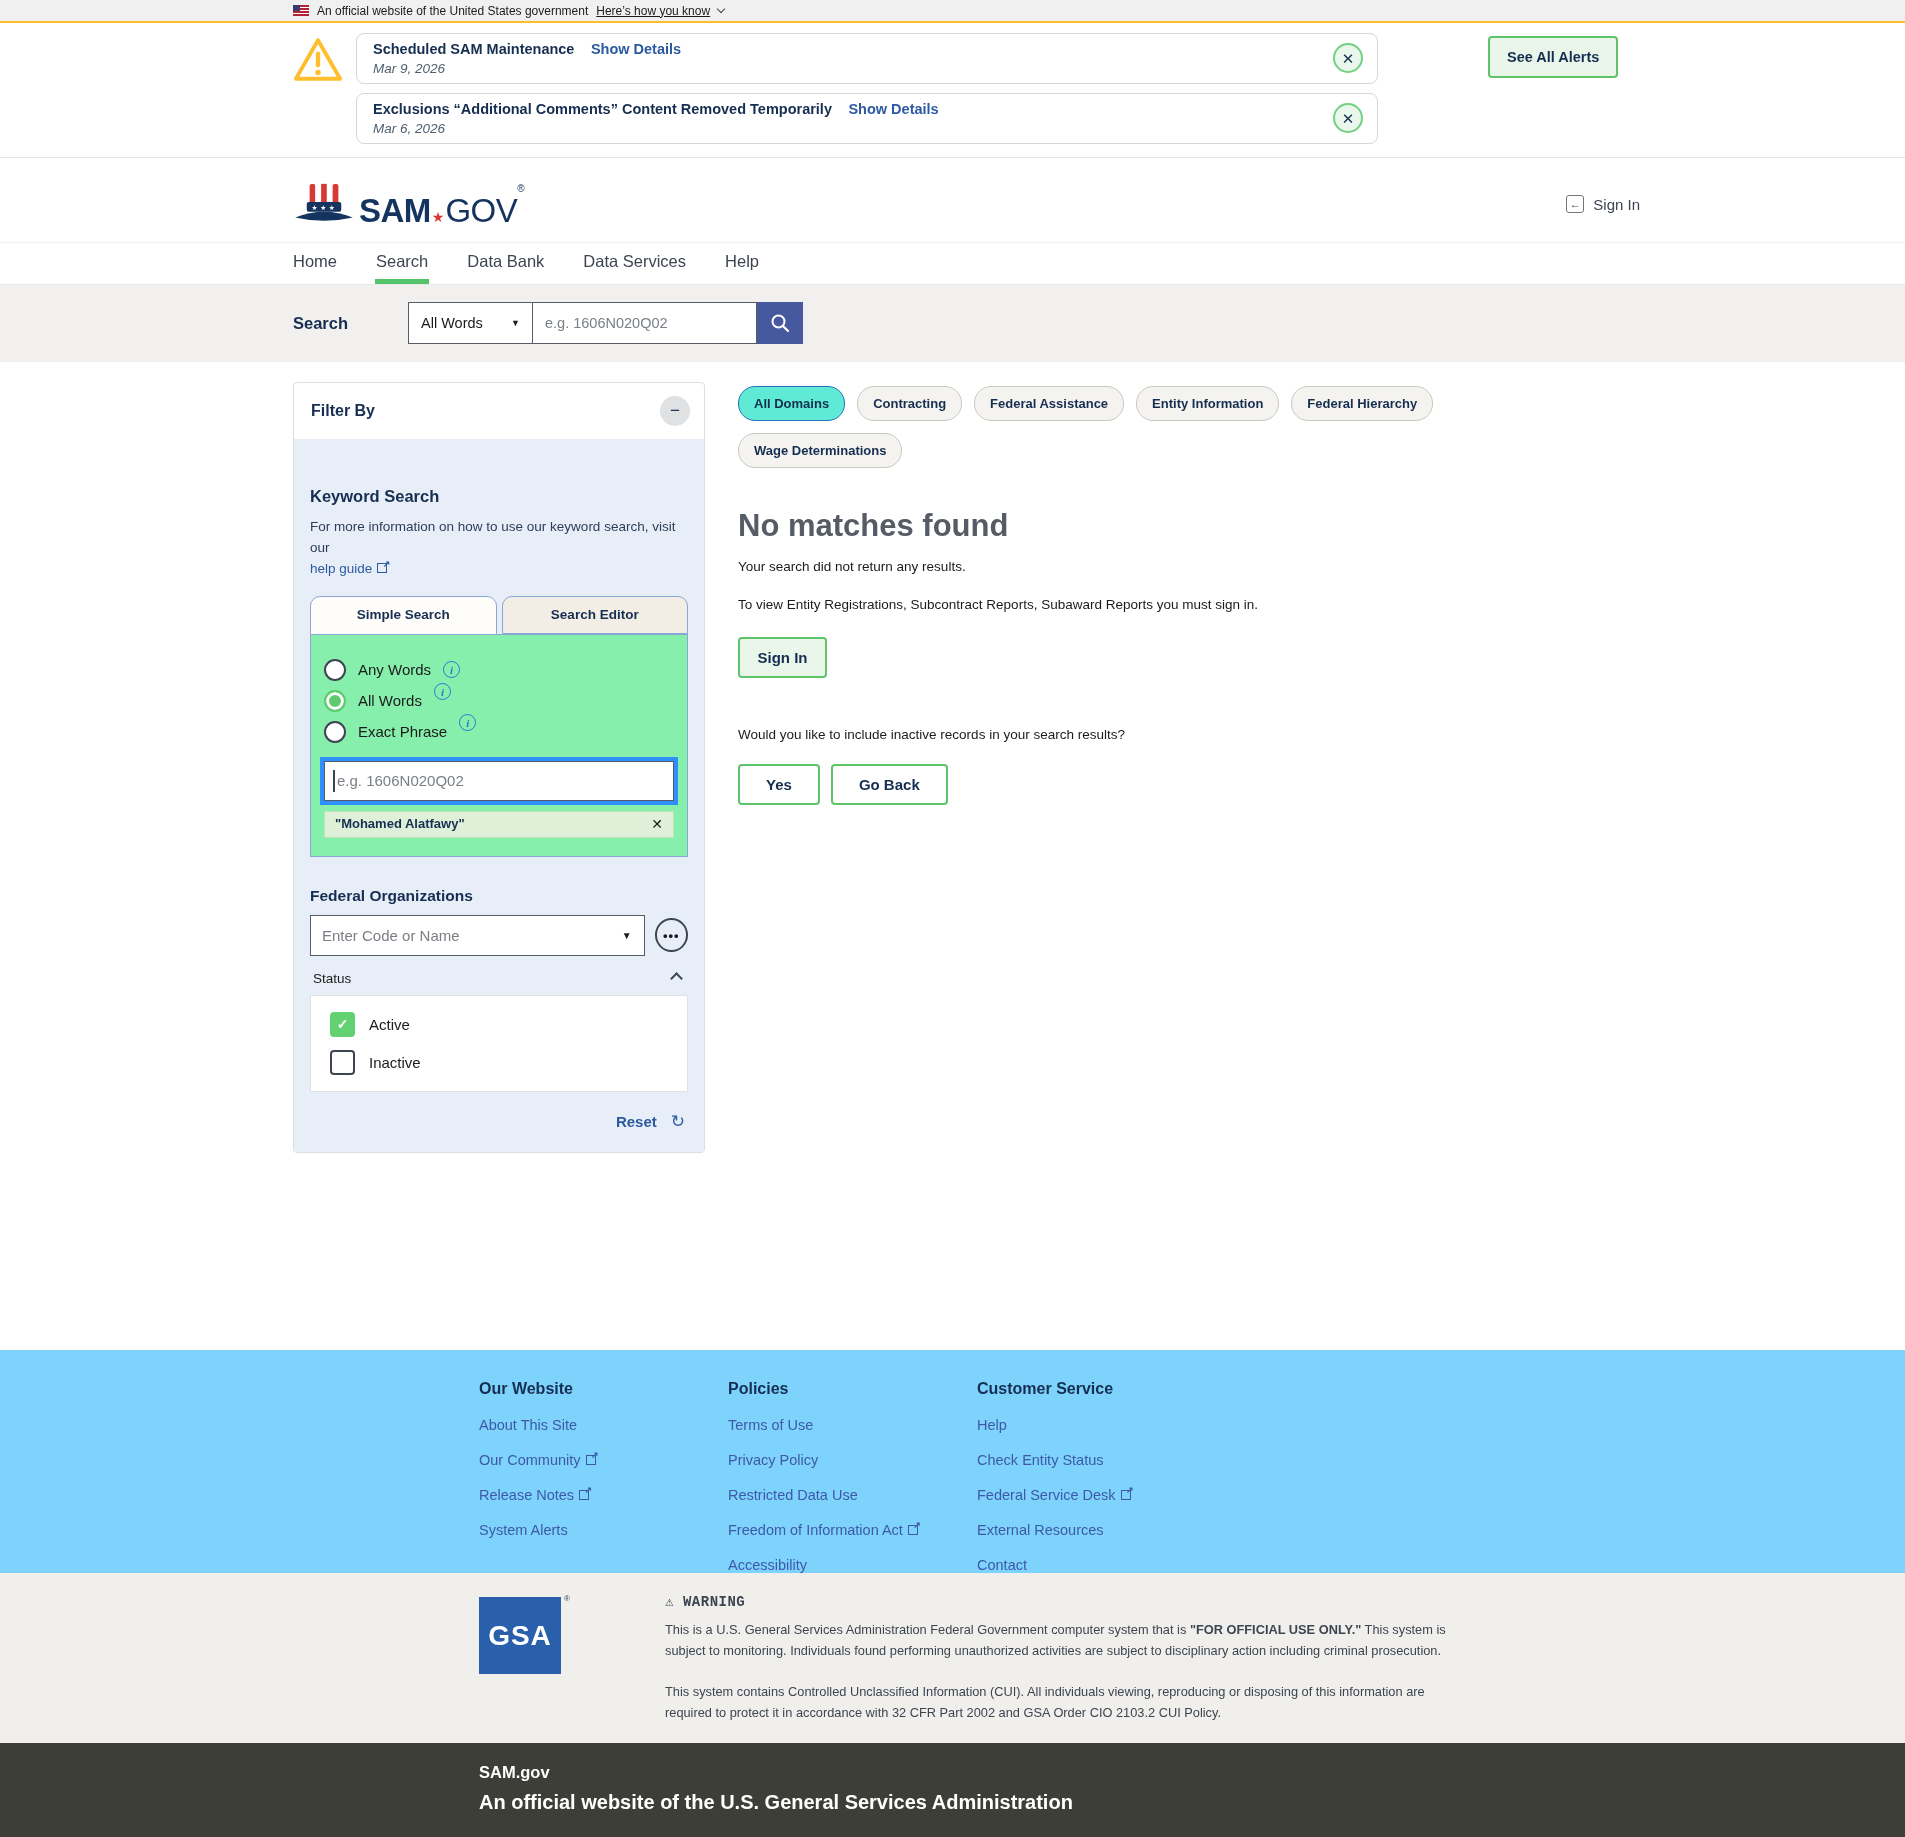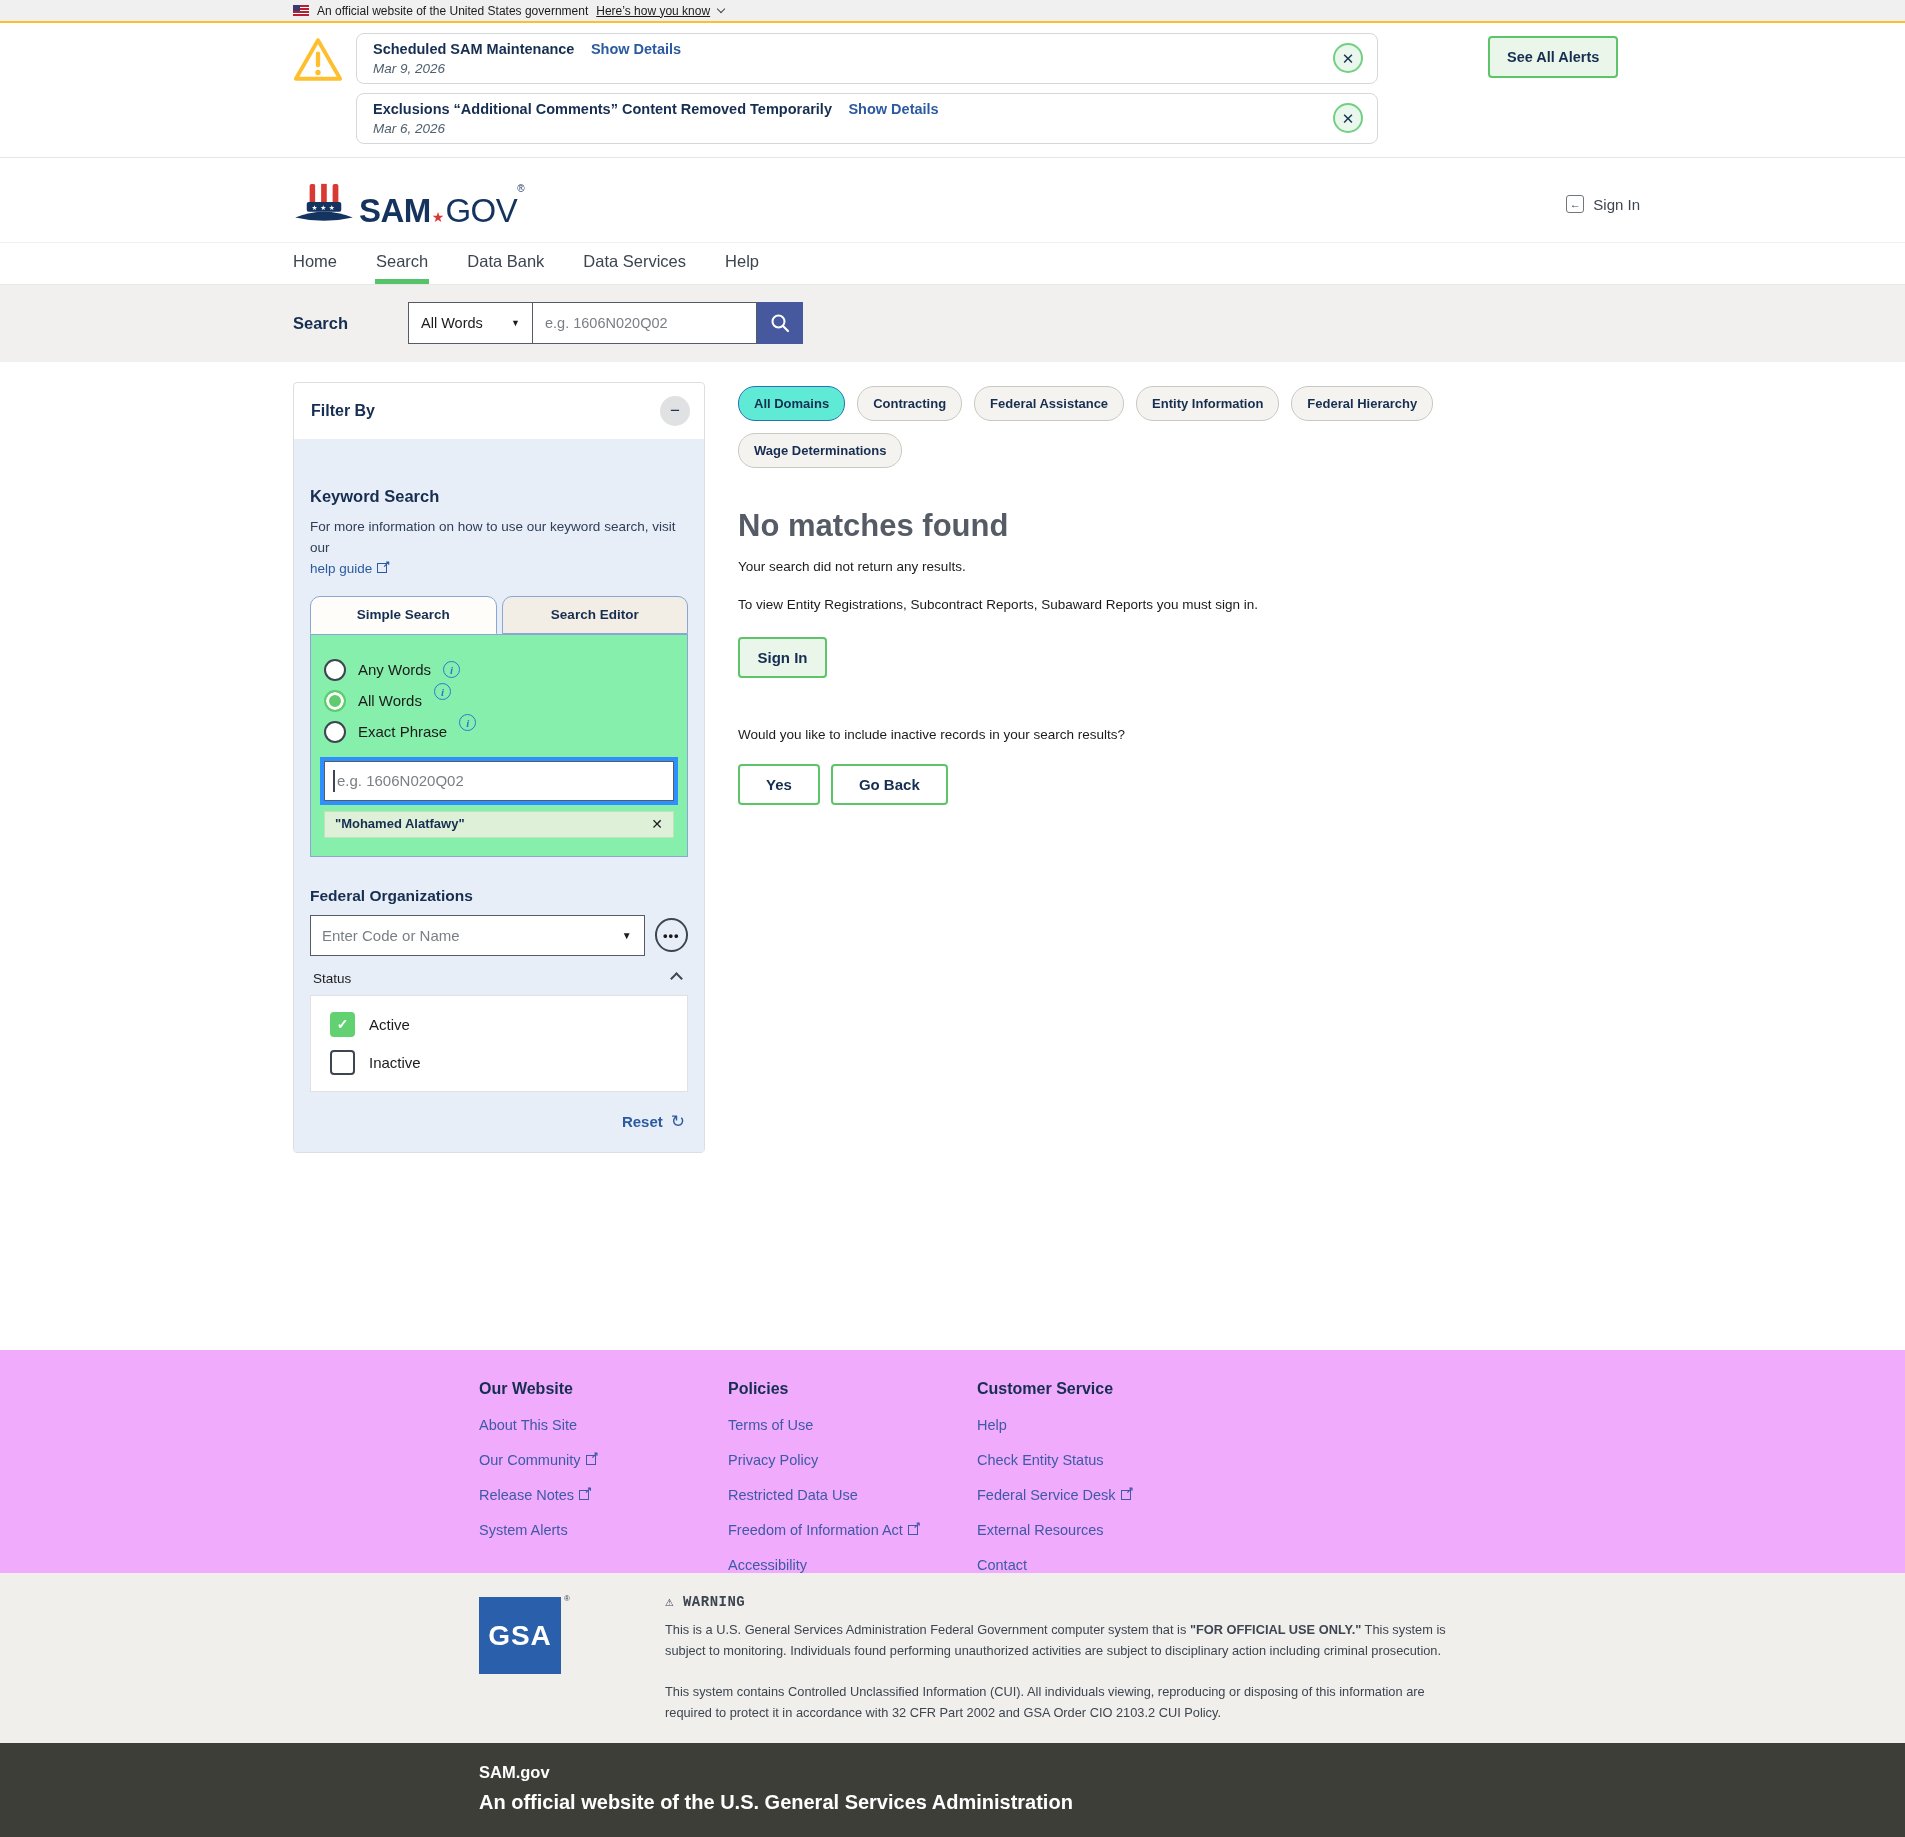--- a/index.html
+++ b/index.html
@@ -109,42 +109,42 @@
   .status-row{display:flex;justify-content:space-between;align-items:center;margin-top:15px;padding:0 3px;}
   .status-label{font-size:13.5px;color:#1b1b1b;}
   .chev-up{width:9px;height:9px;border-left:2px solid #3d4551;border-top:2px solid #3d4551;
     transform:rotate(45deg);margin-right:4px;cursor:pointer;}
   .status-box{margin-top:9px;background:#fff;border:1px solid #dfe1e2;padding:16px 19px;display:flex;flex-direction:column;gap:13px;}
   .check-row{display:flex;align-items:center;gap:14px;font-size:15px;color:#1b1b1b;}
   .checkbox{width:25px;height:25px;border-radius:4px;flex:0 0 auto;cursor:pointer;}
   .checkbox.checked{background:#62d172;color:#fff;display:flex;align-items:center;justify-content:center;
     font-size:14px;font-weight:700;}
   .checkbox.unchecked{border:2px solid #3d4551;background:#fff;}
-  .reset-row{display:flex;justify-content:flex-end;align-items:center;gap:8px;margin:19px 3px 4px 0;
+  .reset-row{display:flex;justify-content:flex-end;align-items:center;gap:14px;margin:19px 3px 4px 0;
     color:#2c5aa0;font-weight:700;font-size:15px;cursor:pointer;}
   .reset-icon{font-weight:400;font-size:17px;}
 
   
   .results{margin-left:33px;padding-top:4px;width:840px;}
   .pills{display:flex;gap:12px;flex-wrap:wrap;}
   .pill{border-radius:17px;padding:9px 15px;font-size:13px;font-weight:700;color:#162e51;background:#f5f3ef;
     border:1px solid #c9c9c4;cursor:pointer;white-space:nowrap;}
   .pill.active{background:#5eead4;border-color:#2a72b8;}
   .nm-heading{font-size:31px;color:#565c65;font-weight:700;margin:40px 0 0;}
   .r-line1{margin-top:15px;font-size:13.5px;color:#1b1b1b;}
   .r-line2{margin-top:20px;font-size:13.5px;color:#1b1b1b;max-width:620px;line-height:1.65;}
   .btn-green{background:#e9f6e9;border:2px solid #5ec46a;border-radius:4px;color:#162e51;font-weight:700;
     font-size:15px;width:89px;height:41px;margin-top:21px;cursor:pointer;}
   .r-question{margin-top:49px;font-size:13.5px;color:#1b1b1b;}
   .btn-row{display:flex;gap:11px;margin-top:22px;}
   .btn-outline{background:#fff;border:2px solid #5ec46a;border-radius:4px;color:#162e51;font-weight:700;
     font-size:15px;height:41px;padding:0 26px;cursor:pointer;}
 
   
-  .footer{background:#f0abfc;padding:30px 0 0 479px;display:flex;min-height:200px;}
+  .footer{background:#7dd3fc;padding:30px 0 0 479px;display:flex;min-height:200px;}
   .f-col{width:249px;}
   .f-head{font-size:16px;color:#162e51;font-weight:700;margin:0 0 6px;}
   .f-link{display:block;margin-top:19px;color:#3e59a8;font-size:14.5px;text-decoration:none;}
 
   
   .gsa-section{background:#f0efeb;display:flex;padding:20px 0 0 479px;height:170px;}
   .gsa-logo-wrap{position:relative;flex:0 0 auto;margin-top:4px;}
   .gsa-logo{width:82px;height:77px;background:#2a60ab;color:#fff;display:flex;align-items:center;justify-content:center;
     font-size:28px;font-weight:700;letter-spacing:1px;}
   .gsa-reg{position:absolute;top:-3px;right:-9px;font-size:8px;color:#3d4551;}

